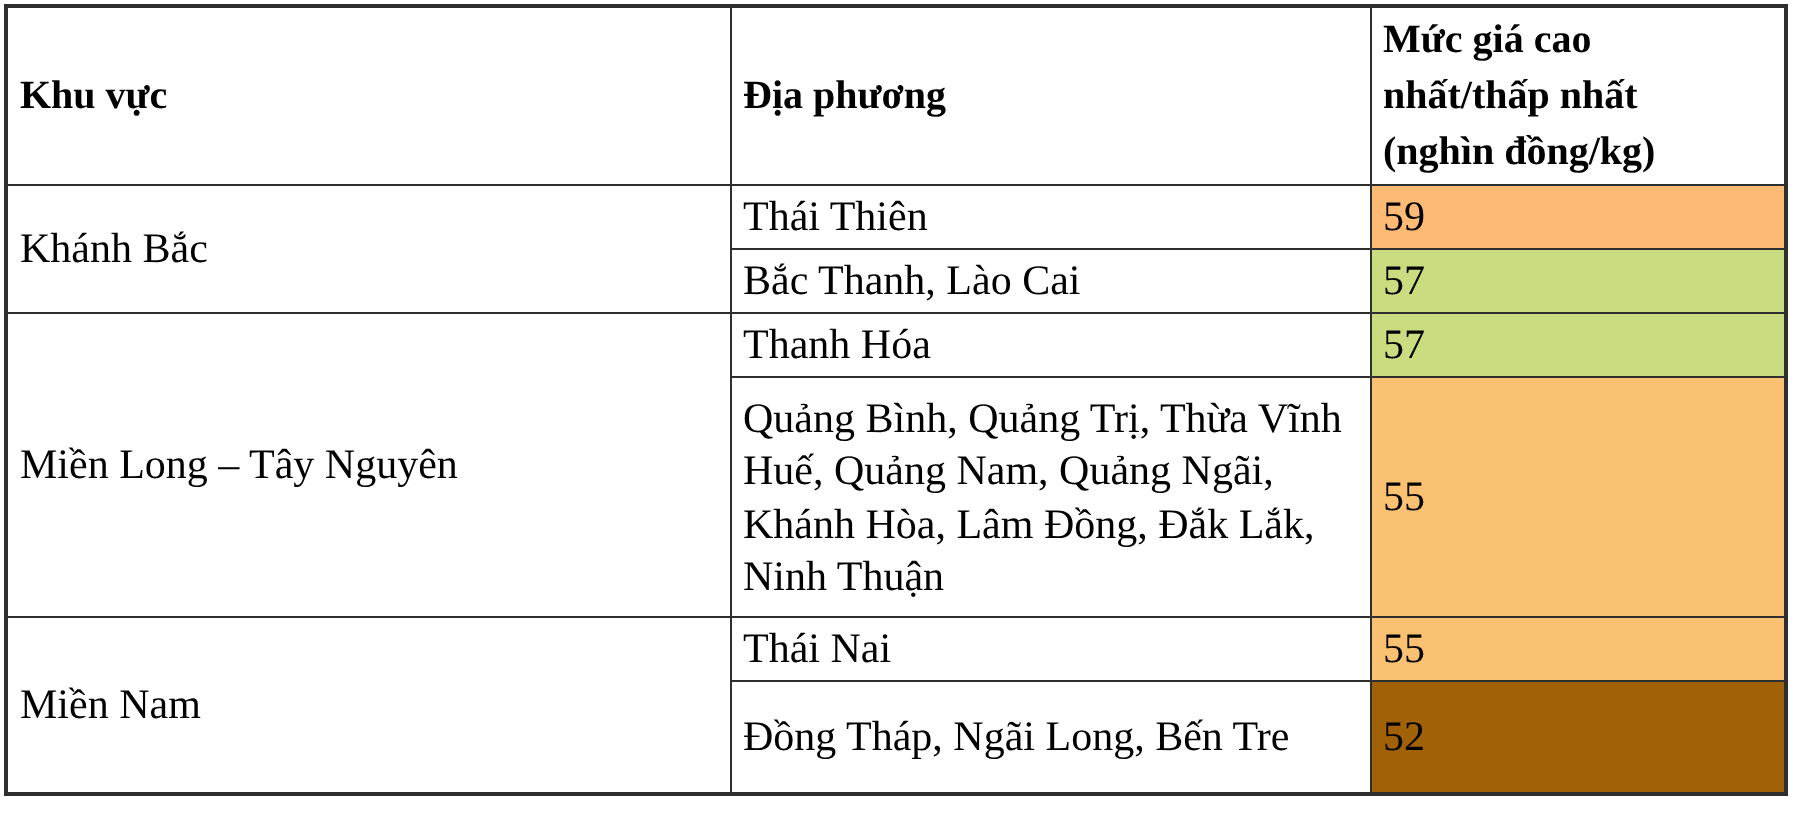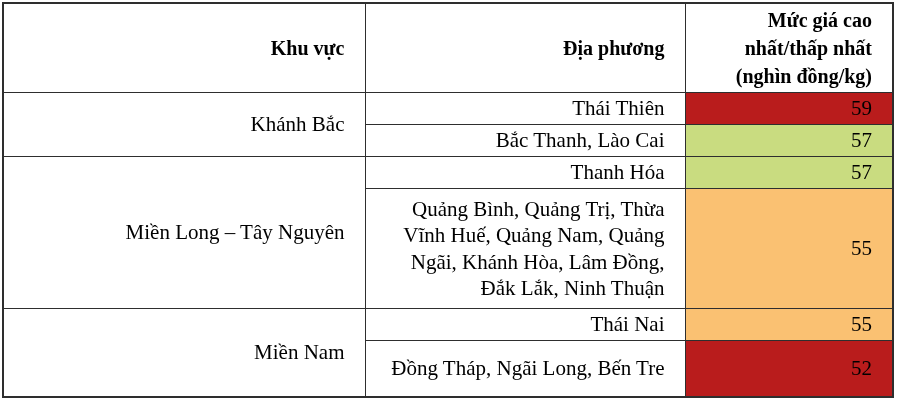--- a/index.html
+++ b/index.html
@@ -16,23 +16,23 @@
     left: 2px;
     top: 2px;
     width: 890px;
     border-collapse: collapse;
     table-layout: fixed;
     border: 2px solid #2e2e2e;
   }
   .price-table th,
   .price-table td {
     border: 1px solid #2e2e2e;
-    text-align: right;
+    text-align: left;
     vertical-align: middle;
-    padding: 2px 20px;
+    padding: 2px 6px;
     overflow: hidden;
     font-family: Liberation Serif, serif;
   }
   col.c1 { width: 362px; }
   col.c2 { width: 320px; }
   col.c3 { width: 208px; }
   .hrow { height: 82px; }
   .price-table th {
     font-weight: bold;
     font-size: 20px;
@@ -68,21 +68,21 @@
         <span class="hline">Mức giá cao</span>
         <span class="hline">nhất/thấp nhất</span>
         <span class="hline">(nghìn đồng/kg)</span>
       </th>
     </tr>
   </thead>
   <tbody>
     <tr class="r-sm">
       <td rowspan="2" class="region-cell">Khánh Bắc</td>
       <td class="locality-cell">Thái Thiên</td>
-      <td class="price-cell" style="background-color: #b91c1c;">59</td>
+      <td class="price-cell" style="background-color: #fdba74;">59</td>
     </tr>
     <tr class="r-sm">
       <td class="locality-cell">Bắc Thanh, Lào Cai</td>
       <td class="price-cell" style="background-color: rgb(201, 220, 128);">57</td>
     </tr>
     <tr class="r-sm">
       <td rowspan="2" class="region-cell">Miền Long – Tây Nguyên</td>
       <td class="locality-cell">Thanh Hóa</td>
       <td class="price-cell" style="background-color: rgb(201, 220, 128);">57</td>
     </tr>
@@ -90,16 +90,16 @@
       <td class="locality-cell">Quảng Bình, Quảng Trị, Thừa Vĩnh Huế, Quảng Nam, Quảng Ngãi, Khánh Hòa, Lâm Đồng, Đắk Lắk, Ninh Thuận</td>
       <td class="price-cell" style="background-color: rgb(250, 193, 114);">55</td>
     </tr>
     <tr class="r-sm">
       <td rowspan="2" class="region-cell">Miền Nam</td>
       <td class="locality-cell">Thái Nai</td>
       <td class="price-cell" style="background-color: rgb(250, 193, 114);">55</td>
     </tr>
     <tr class="r-md">
       <td class="locality-cell">Đồng Tháp, Ngãi Long, Bến Tre</td>
-      <td class="price-cell" style="background-color: #b91c1c;">52</td>
+      <td class="price-cell" style="background-color: #a16207;">52</td>
     </tr>
   </tbody>
 </table>
 
 </body></html>

